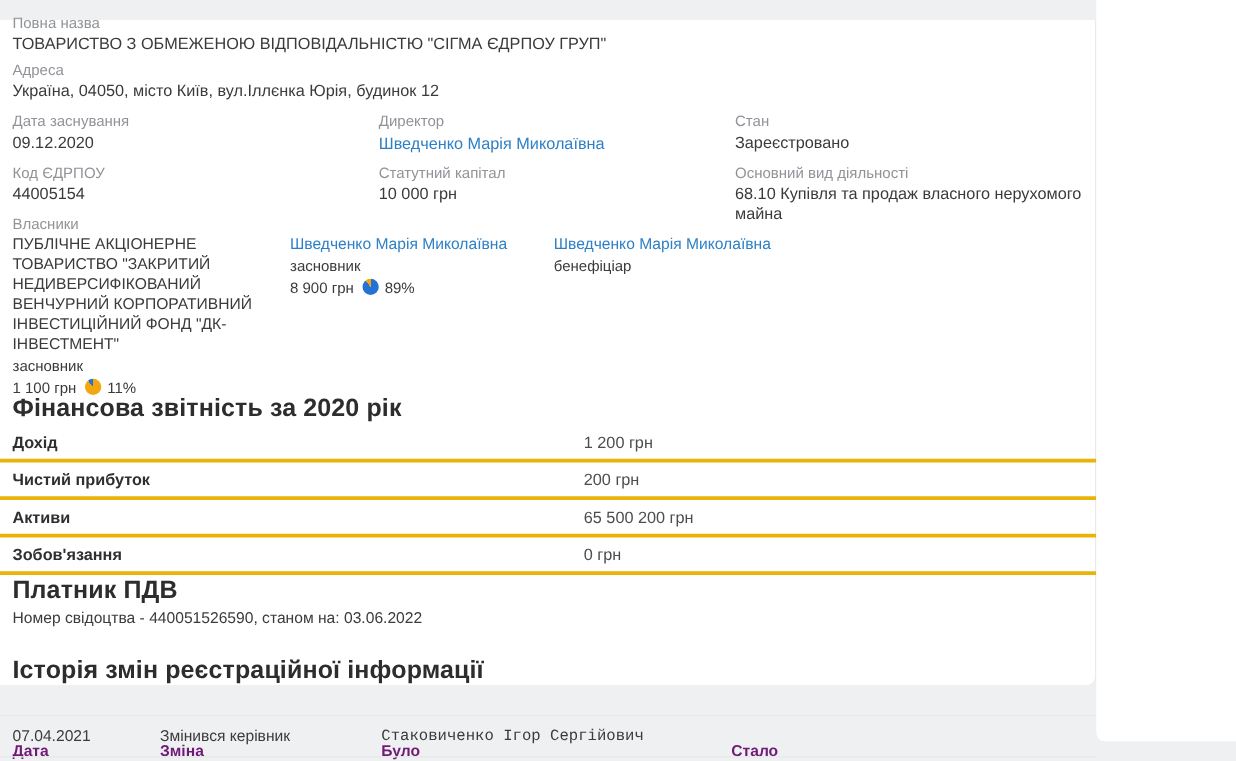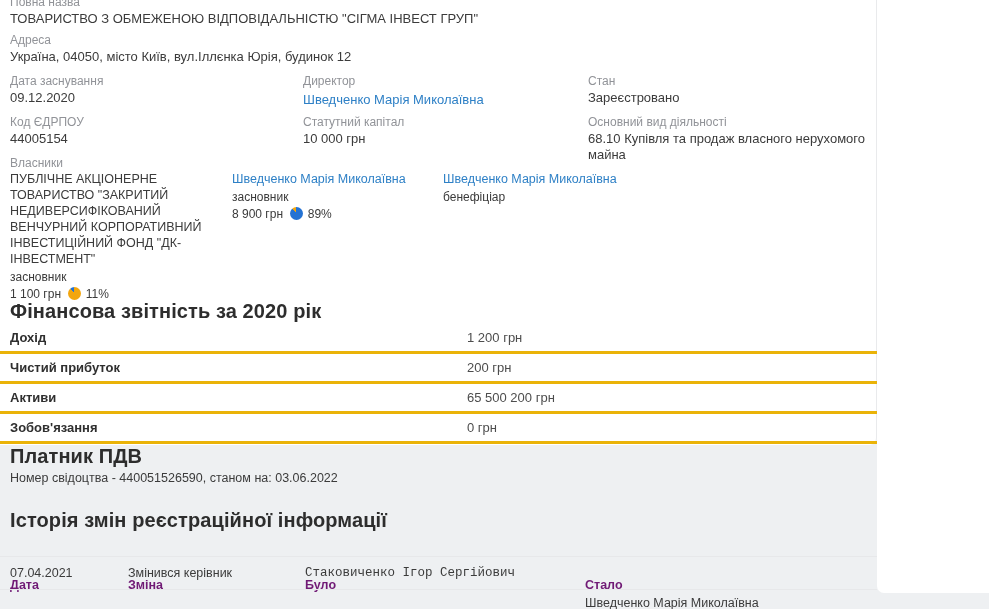--- a/index.html
+++ b/index.html
@@ -4,21 +4,21 @@
 <style>
   html,body{margin:0;padding:0;}
   body{
     width:989px;height:609px;overflow:hidden;
     font-family:"Liberation Sans","DejaVu Sans",sans-serif;
     background:#eef0f2;
     -webkit-font-smoothing:antialiased;
   }
   .page{position:relative;width:989px;height:609px;overflow:hidden;}
   .card{
-    position:absolute;left:0;top:0;width:876px;height:445px;
+    position:absolute;left:0;top:16px;width:876px;height:532px;
     background:#ffffff;border-right:1px solid #e9eaec;
     border-bottom-right-radius:7px;
   }
   .right-panel{
     position:absolute;left:877px;top:0;width:112px;height:593px;
     background:#ffffff;border-bottom-left-radius:7px;
   }
   .fld{position:absolute;}
   .lbl{font-size:12px;color:#919398;line-height:14px;margin-bottom:2px;}
   .val{font-size:13px;color:#3b3b3b;line-height:16px;}
@@ -69,21 +69,21 @@
   .c-became{left:585px;}
 </style>
 </head>
 <body>
 
 <div class="page">
   <div class="card">
 
     <div class="fld f-fullname">
       <div class="lbl">Повна назва</div>
-      <div class="val">ТОВАРИСТВО З ОБМЕЖЕНОЮ ВІДПОВІДАЛЬНІСТЮ "СІГМА ІНВЕСТ ГРУП"</div>
+      <div class="val">ТОВАРИСТВО З ОБМЕЖЕНОЮ ВІДПОВІДАЛЬНІСТЮ "СІГМА ЄДРПОУ ГРУП"</div>
     </div>
 
     <div class="fld f-address">
       <div class="lbl">Адреса</div>
       <div class="val">Україна, 04050, місто Київ, вул.Іллєнка Юрія, будинок 12</div>
     </div>
 
     <div class="fld f-founded">
       <div class="lbl">Дата заснування</div>
       <div class="val">09.12.2020</div>

